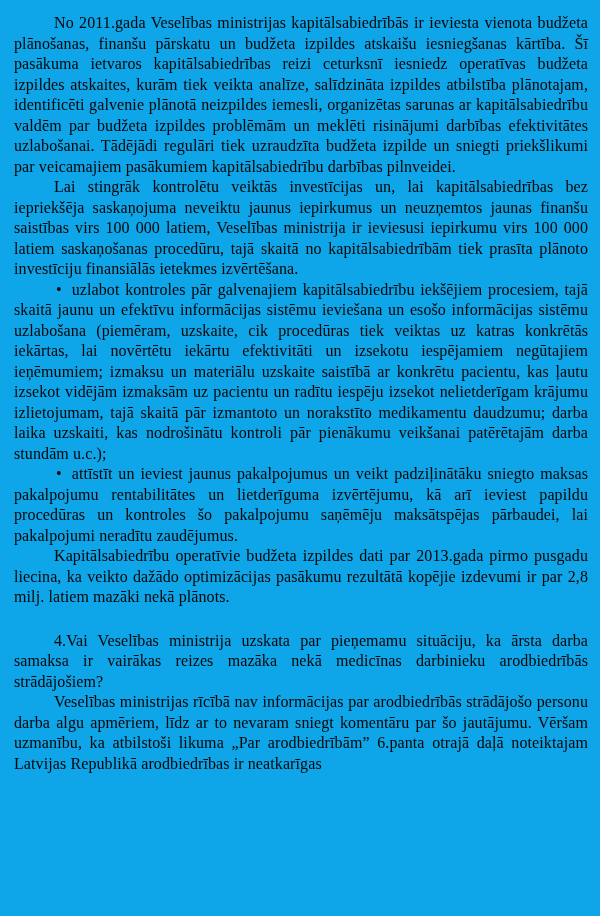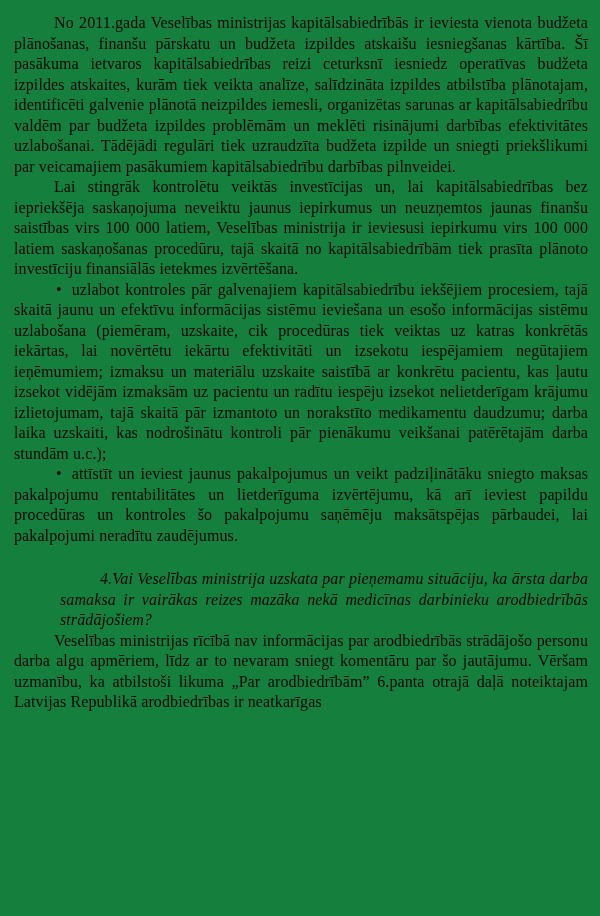--- a/index.html
+++ b/index.html
@@ -10,57 +10,56 @@
   body {
     width: 600px;
     height: 916px;
     overflow: hidden;
   }
   .page {
     box-sizing: border-box;
     width: 600px;
     height: 916px;
     padding: 13px 12px 0 14px;
-    background: #15803d;
+    background: #0ea5e9;
     color: #060606;
     font-family: "Liberation Serif", serif;
     font-size: 16px;
     line-height: 20.5px;
     text-align: justify;
     letter-spacing: 0.1px;
   }
   .page p {
     margin: 0;
     text-indent: 40px;
   }
   .page p.bullet-p {
     text-indent: 42px;
   }
   .bullet {
     margin-right: 10px;
   }
   .page p.q {
     margin-top: 23px;
-    font-style: italic;
-    margin-left: 46px;
   }
 </style>
 </head>
 <body>
 
 <div class="page">
 
   <p><span>No 2011.gada Veselības ministrijas kapitālsabiedrībās ir ieviesta vienota budžeta plānošanas, finanšu pārskatu un budžeta izpildes atskaišu iesniegšanas kārtība. Šī pasākuma ietvaros kapitālsabiedrības reizi ceturksnī iesniedz operatīvas budžeta izpildes atskaites, kurām tiek veikta analīze, salīdzināta izpildes atbilstība plānotajam, identificēti galvenie plānotā neizpildes iemesli, organizētas sarunas ar kapitālsabiedrību valdēm par budžeta izpildes problēmām un meklēti risinājumi darbības efektivitātes uzlabošanai. Tādējādi regulāri tiek uzraudzīta budžeta izpilde un sniegti priekšlikumi par veicamajiem pasākumiem kapitālsabiedrību darbības pilnveidei.</span></p>
 
   <p><span>Lai stingrāk kontrolētu veiktās investīcijas un, lai kapitālsabiedrības bez iepriekšēja saskaņojuma neveiktu jaunus iepirkumus un neuzņemtos jaunas finanšu saistības virs 100 000 latiem, Veselības ministrija ir ieviesusi iepirkumu virs 100 000 latiem saskaņošanas procedūru, tajā skaitā no kapitālsabiedrībām tiek prasīta plānoto investīciju finansiālās ietekmes izvērtēšana.</span></p>
 
 
 
   <p class="bullet-p"><span class="bullet">•</span><span>uzlabot kontroles pār galvenajiem kapitālsabiedrību iekšējiem procesiem, tajā skaitā jaunu un efektīvu informācijas sistēmu ieviešana un esošo informācijas sistēmu uzlabošana (piemēram, uzskaite, cik procedūras tiek veiktas uz katras konkrētās iekārtas, lai novērtētu iekārtu efektivitāti un izsekotu iespējamiem negūtajiem ieņēmumiem; izmaksu un materiālu uzskaite saistībā ar konkrētu pacientu, kas ļautu izsekot vidējām izmaksām uz pacientu un radītu iespēju izsekot nelietderīgam krājumu izlietojumam, tajā skaitā pār izmantoto un norakstīto medikamentu daudzumu; darba laika uzskaiti, kas nodrošinātu kontroli pār pienākumu veikšanai patērētajām darba stundām u.c.);</span></p>
 
   <p class="bullet-p"><span class="bullet">•</span><span>attīstīt un ieviest jaunus pakalpojumus un veikt padziļinātāku sniegto maksas pakalpojumu rentabilitātes un lietderīguma izvērtējumu, kā arī ieviest papildu procedūras un kontroles šo pakalpojumu saņēmēju maksātspējas pārbaudei, lai pakalpojumi neradītu zaudējumus.</span></p>
 
+  <p><span>Kapitālsabiedrību operatīvie budžeta izpildes dati par 2013.gada pirmo pusgadu liecina, ka veikto dažādo optimizācijas pasākumu rezultātā kopējie izdevumi ir par 2,8 milj. latiem mazāki nekā plānots.</span></p>
 
   <p class="q"><span>4.Vai Veselības ministrija uzskata par pieņemamu situāciju, ka ārsta darba samaksa ir vairākas reizes mazāka nekā medicīnas darbinieku arodbiedrībās strādājošiem?</span></p>
 
   <p><span>Veselības ministrijas rīcībā nav informācijas par arodbiedrībās strādājošo personu darba algu apmēriem, līdz ar to nevaram sniegt komentāru par šo jautājumu. Vēršam uzmanību, ka atbilstoši likuma „Par arodbiedrībām” 6.panta otrajā daļā noteiktajam Latvijas Republikā arodbiedrības ir neatkarīgas</span></p>
 
 </div>
 
 </body></html>

